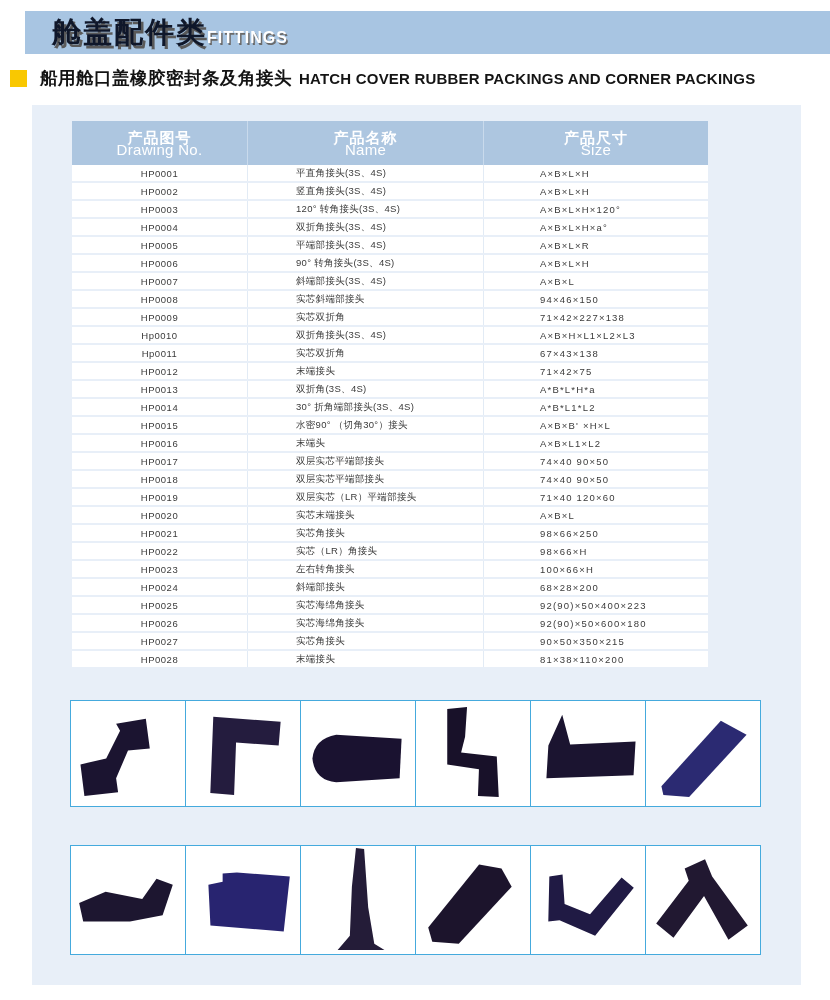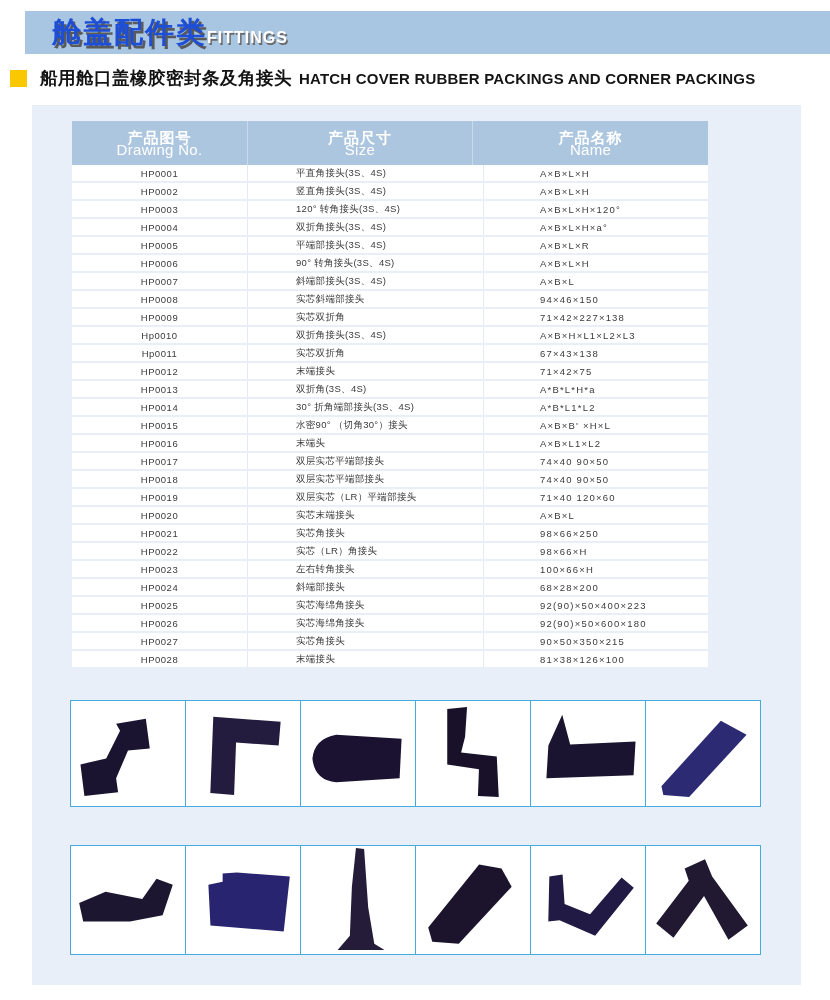--- a/index.html
+++ b/index.html
@@ -3,21 +3,21 @@
 <meta charset="utf-8">
 <style>
   * { margin:0; padding:0; box-sizing:border-box; }
   html,body { width:830px; height:1000px; background:#ffffff; overflow:hidden;
     font-family:"Liberation Sans","DejaVu Sans",sans-serif; }
   .abs { position:absolute; }
 
   
   .banner { left:25px; top:11px; width:805px; height:43px; background:#a8c5e2;
     display:flex; align-items:center; padding-left:27px; }
-  .banner-title-zh { color:#1d4ed8; font-size:29px; font-weight:bold; letter-spacing:2px;
+  .banner-title-zh { color:#0f172a; font-size:29px; font-weight:bold; letter-spacing:2px;
     text-shadow:2.5px 2.5px 0 #5a5a5a; }
   .banner-title-en { color:#ffffff; font-size:16px; font-weight:bold; letter-spacing:1px;
     margin-top:10px; text-shadow:1.5px 1.5px 0 #6a6a6a; }
 
   
   .subtitle { left:10px; top:62px; width:790px; height:32px; display:flex; align-items:center; }
   .bullet { width:17px; height:17px; background:#f9c801; flex:0 0 auto; }
   .subtitle-zh { font-size:17.5px; font-weight:bold; color:#141414; margin-left:13px; letter-spacing:0.5px; }
   .subtitle-en { font-size:15px; font-weight:bold; color:#141414; margin-left:7px; letter-spacing:0.2px; }
 
@@ -66,28 +66,28 @@
 </div>
 
 <div class="abs panel"></div>
 
 <div class="abs ptable">
   <div class="thead">
     <div class="hc c1">
       <span class="zh">产品图号</span>
       <span class="en">Drawing No.</span>
     </div>
+    <div class="hc c2">
+      <span class="zh">产品名称</span>
+      <span class="en">Name</span>
+    </div>
     <div class="hc c3">
       <span class="zh">产品尺寸</span>
       <span class="en">Size</span>
     </div>
-    <div class="hc c2">
-      <span class="zh">产品名称</span>
-      <span class="en">Name</span>
-    </div>
   </div>
   <div class="tbody" id="table-body">
   <div class="trow">
     <div class="c1">HP0001</div>
     <div class="c2">平直角接头(3S、4S)</div>
     <div class="c3">A×B×L×H</div>
   </div>
 
   <div class="trow">
     <div class="c1">HP0002</div>
@@ -241,21 +241,21 @@
 
   <div class="trow">
     <div class="c1">HP0027</div>
     <div class="c2">实芯角接头</div>
     <div class="c3">90×50×350×215</div>
   </div>
 
   <div class="trow">
     <div class="c1">HP0028</div>
     <div class="c2">末端接头</div>
-    <div class="c3">81×38×126×100</div>
+    <div class="c3">81×38×110×200</div>
   </div>
 </div>
 </div>
 
 <div class="abs strip strip-1" id="strip-0">
     <div class="pcell">
       <svg viewBox="0 0 112 106" preserveAspectRatio="xMidYMid meet">
         <path d="M8,64 L34,58 L48,30 L44,23 L74,18 L78,48 L56,50 L44,78 L46,92 L12,96 Z" fill="#1b1430"></path>
       </svg>
     </div>

